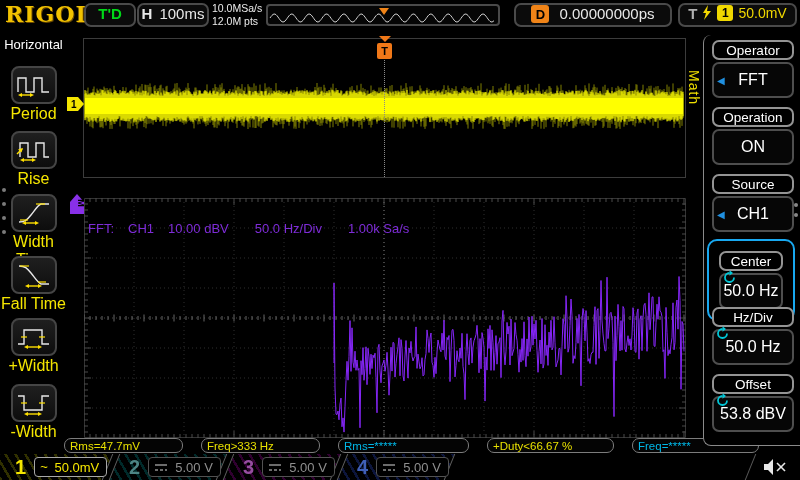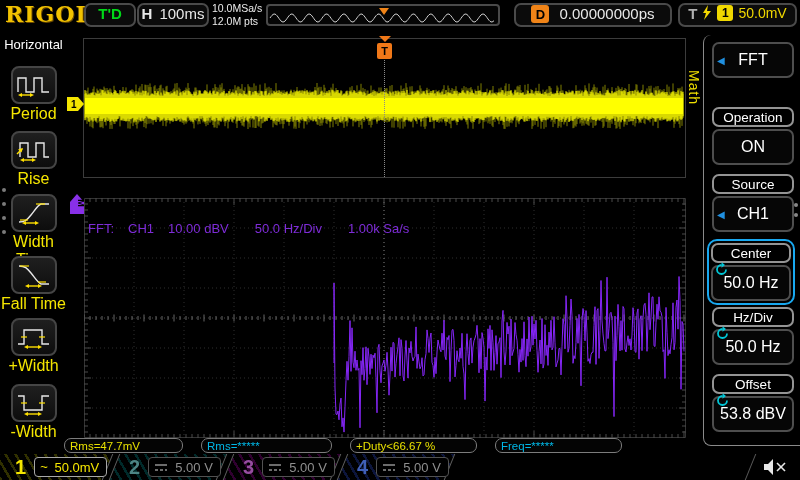--- a/index.html
+++ b/index.html
@@ -75,21 +75,21 @@
   .ch1 .chval{color:#f5e600;} .ch2 .chval,.ch3 .chval,.ch4 .chval{color:#8e8e8e;}
   .acsym{color:#f5e600;font-size:13px;line-height:10px;}
   .chdiag{position:absolute;left:750px;top:0;width:1px;height:26px;background:#5a5a5a;
           transform:skewX(-22deg);}
   
   .rpanel{position:absolute;left:703px;top:35px;width:96px;height:410px;background:#000;
           border-left:1px solid #8a8a8a;border-bottom:1px solid #8a8a8a;border-radius:8px 0 0 8px;}
   .mathtab{position:absolute;left:686px;top:70px;writing-mode:vertical-rl;color:#f0e000;
            font-size:14px;letter-spacing:1px;}
   .ritem{position:absolute;left:8px;width:82px;}
-  .ritem.hl{left:3px;width:88px;padding:2px;border:2px solid #18a8f0;border-radius:10px;
+  .ritem.hl{left:3px;width:88px;padding:10px;border:2px solid #18a8f0;border-radius:10px;
             box-sizing:border-box;}
   .rlabel{height:20px;box-sizing:border-box;border:2px solid #949494;border-radius:7px;
           background:#000;color:#fff;font-size:13.5px;display:flex;align-items:center;
           justify-content:center;}
   .rvalue{height:36px;box-sizing:border-box;border:2px solid #4e4e4e;border-radius:7px;
           background:#060606;color:#fff;font-size:16px;display:flex;align-items:center;
           justify-content:center;margin-top:2px;position:relative;}
   .rarrow{position:absolute;left:3px;top:50%;transform:translateY(-50%);color:#2090e0;
           font-size:10px;}
   .rknob{position:absolute;left:1px;top:-5px;}
@@ -260,20 +260,23 @@
   <span>CH1</span>
   <span>10.00 dBV</span>
   <span style="margin-left:12px">50.0 Hz/Div</span>
   <span style="margin-left:12px">1.00k Sa/s</span>
 </div>
 
 <div class="measbar">
   <div class="meas meas-y" style="width:119px">
     <span>Rms=47.7mV</span>
     </div>
+  <div class="meas meas-y" style="width:119px">
+    <span>Freq&gt;333 Hz</span>
+    </div>
   <div class="meas meas-c" style="width:131px">
     <span>Rms=*****</span>
     </div>
   <div class="meas meas-y" style="width:127px">
     <span>+Duty&lt;66.67 %</span>
     </div>
   <div class="meas meas-c" style="width:127px">
     <span>Freq=*****</span>
     </div>
 </div>
@@ -329,20 +332,21 @@
     <polygon points="2,6 6,6 11,1 11,17 6,12 2,12" fill="#e8e8e8"></polygon>
     <line x1="15" y1="5" x2="23" y2="13" stroke="#e8e8e8" stroke-width="1.6"></line>
     <line x1="23" y1="5" x2="15" y2="13" stroke="#e8e8e8" stroke-width="1.6"></line>
   </svg>
 </div>
 
 <div class="mathtab">Math</div>
 <div class="rpanel">
 
   <div class="ritem" style="top:5px">
+    <div class="rlabel">Operator</div>
     <div class="rvalue">
       <span class="rarrow">◀</span>
       <span>FFT</span>
     </div>
   </div>
 
   <div class="ritem" style="top:72px">
     <div class="rlabel">Operation</div>
     <div class="rvalue">
       <span>ON</span>

